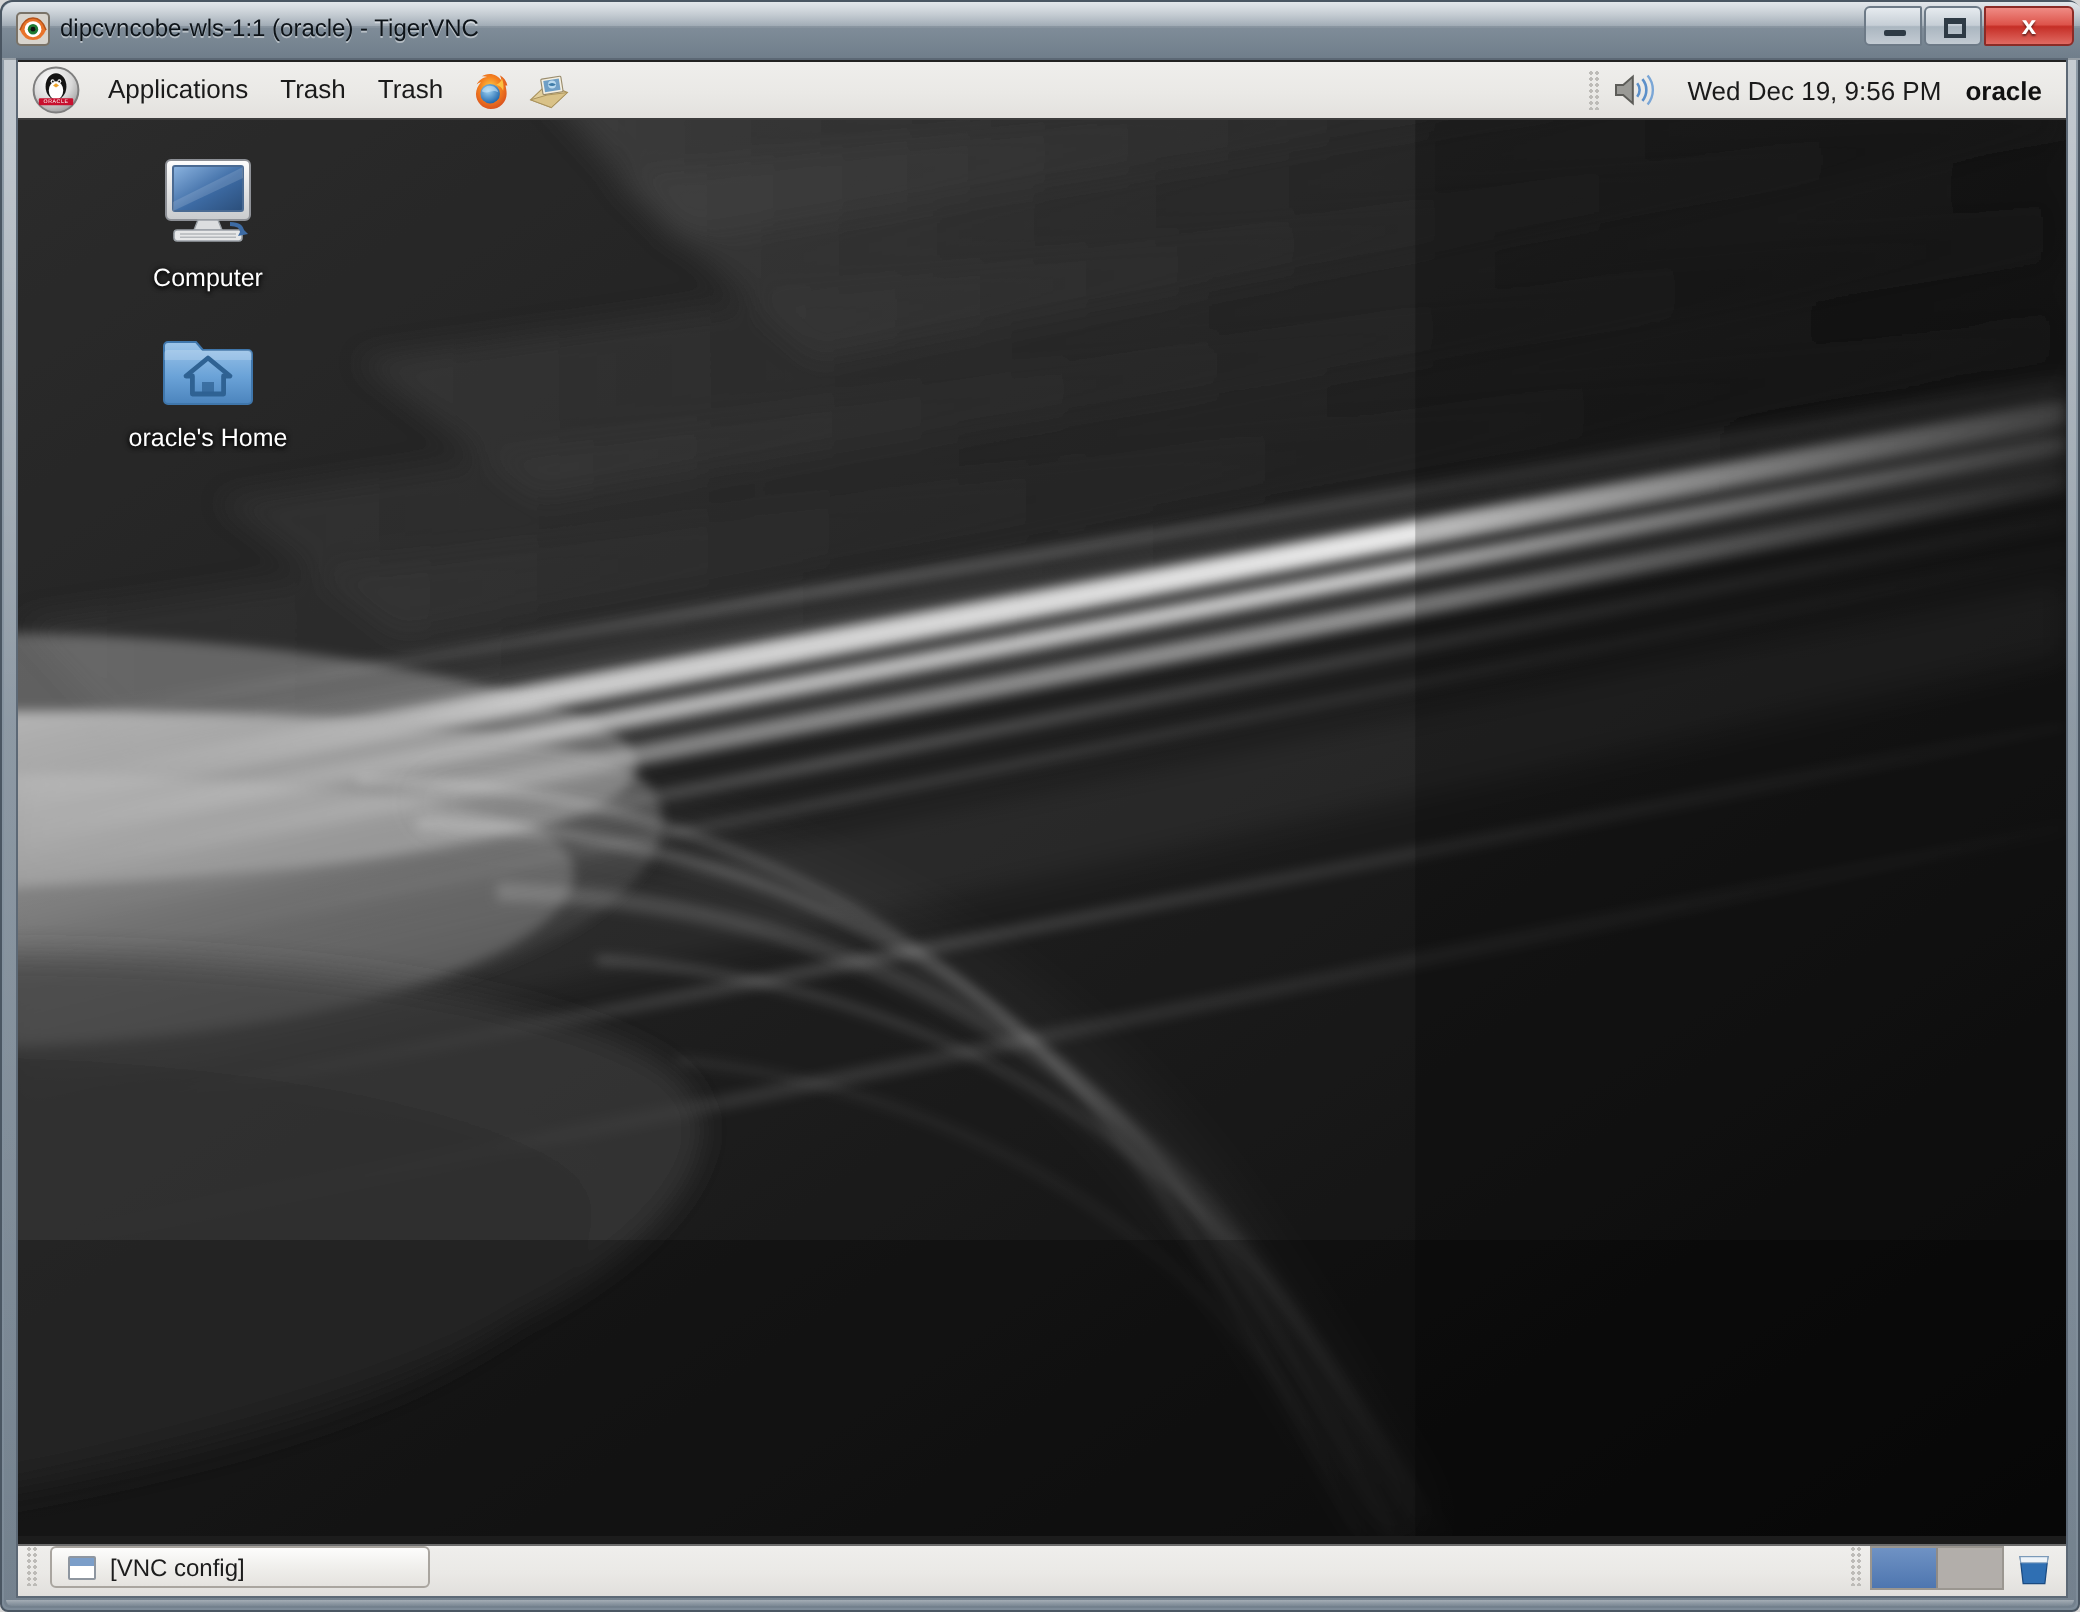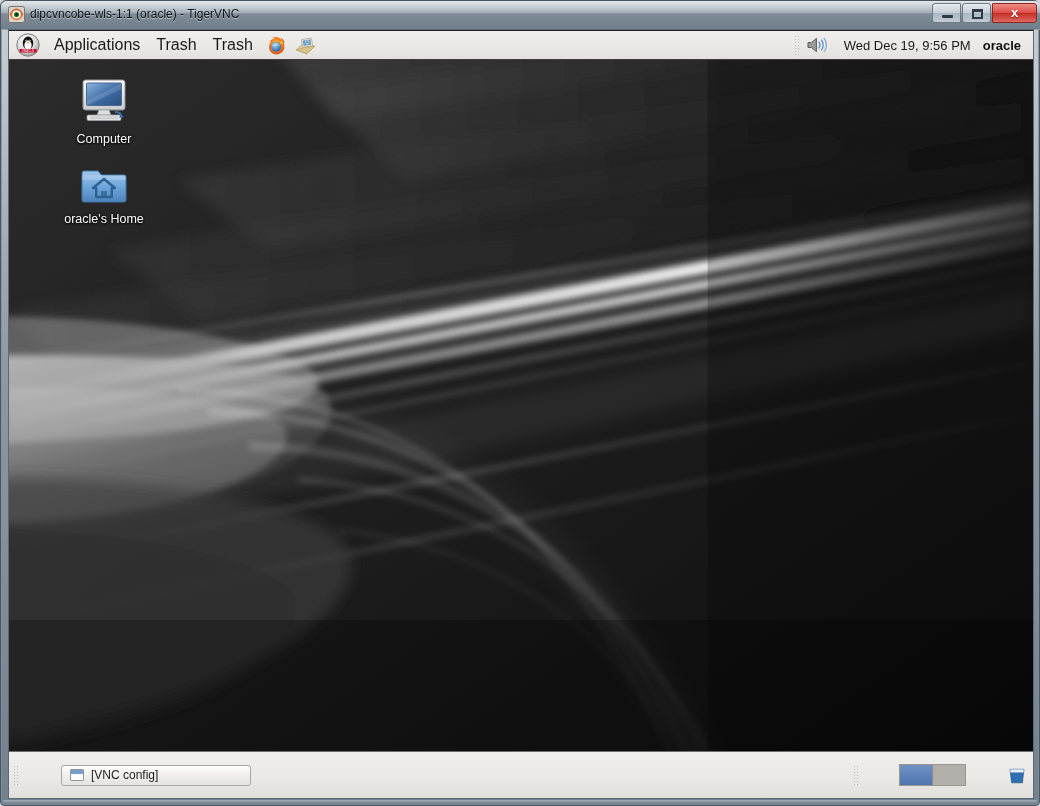--- a/index.html
+++ b/index.html
@@ -118,21 +118,21 @@
     display: flex;
     align-items: center;
     z-index: 20;
   }
   .panel-menus { display: flex; align-items: center; height: 100%; }
   #oracle-logo {
     width: 24px; height: 24px; margin-left: 7px; margin-right: 6px;
     cursor: pointer;
   }
   .menu-item {
-    font-size: 16px; color: #1a1a1a;
+    font-size: 13px; color: #1a1a1a;
     padding: 4px 7px 5px 7px;
     margin: 12px 1px;
     cursor: pointer;
     border-radius: 2px;
     white-space: nowrap;
   }
   .launcher {
     width: 26px; height: 26px;
     margin: 0 2px;
     cursor: pointer;
@@ -183,27 +183,26 @@
     font-size: 12.5px;
     color: #ffffff;
     text-shadow: 0 1px 2px rgba(0,0,0,0.95), 0 0 3px rgba(0,0,0,0.85);
     line-height: 14px;
     white-space: nowrap;
   }
 
   
   #bottom-panel {
     position: absolute; left: 0; bottom: 0;
-    width: 100%; height: 47px;
+    width: 100%; height: 26px;
     background: linear-gradient(to bottom, #efeeec 0%, #eae9e6 55%, #e1dfdc 100%);
     border-top: 1px solid #6d6d6d;
     box-sizing: border-box;
-    display: flex; align-items: center;
+    display: flex; align-items: flex-start;
     z-index: 20;
-    gap: 36px;
   }
   #task-button {
     display: flex; align-items: center;
     height: 21px;
     min-width: 190px;
     padding: 0 8px;
     margin-left: 2px;
     box-sizing: border-box;
     border: 1px solid #a9a59f;
     border-radius: 3px;

